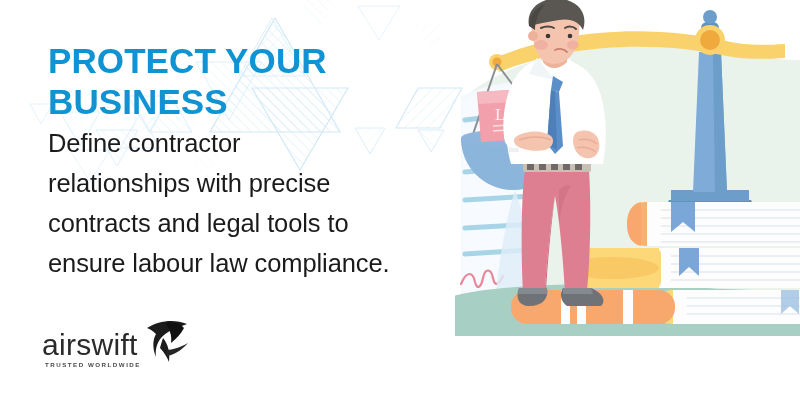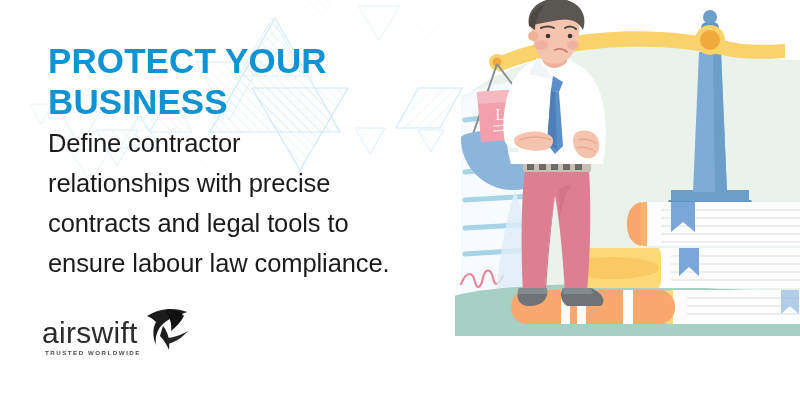--- a/index.html
+++ b/index.html
@@ -36,21 +36,21 @@
     color:#1b1b1b;
     font-size:25.5px;
     font-weight:normal;
     line-height:1.57;
     letter-spacing:-0.1px;
     white-space:pre-line;
   }
 
   
   #logo-block {
-    position:absolute; left:42px; top:310px;
+    position:absolute; left:42px; top:322px;
     width:160px; height:58px;
   }
   #logo-word {
     position:absolute; left:0; top:6px;
     font-size:30px; font-weight:normal;
     color:#2b2b2b; letter-spacing:0.3px;
   }
   #logo-tag {
     position:absolute; left:3px; top:39px;
     font-size:6.2px; font-weight:bold;

